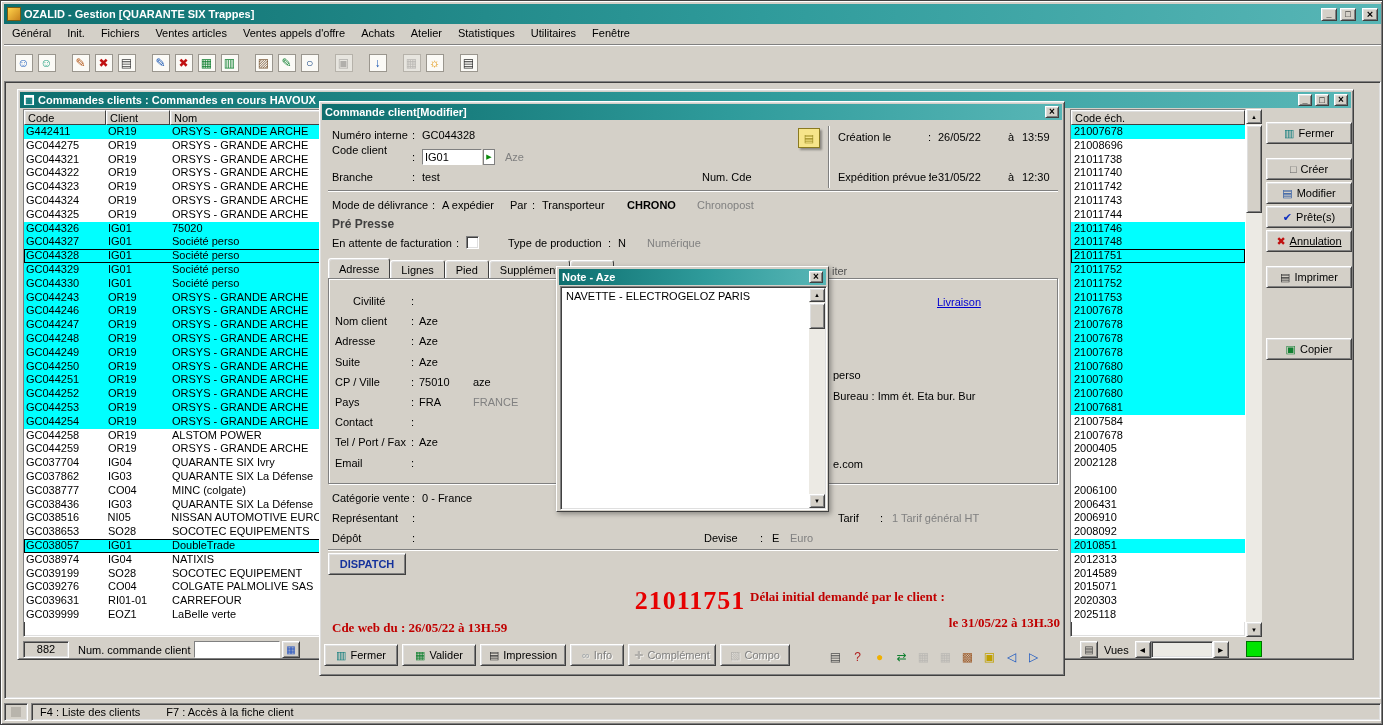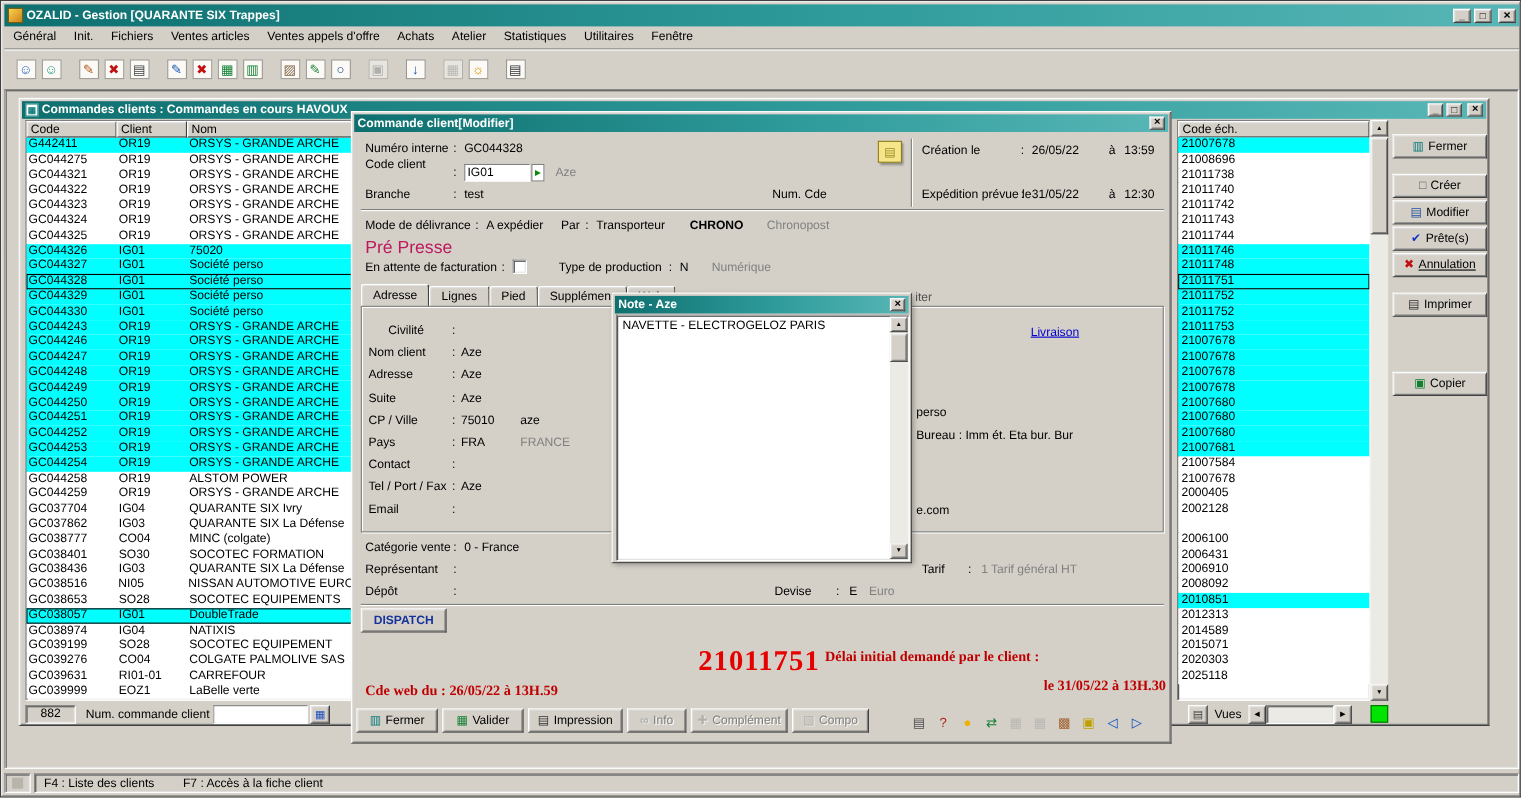--- a/index.html
+++ b/index.html
@@ -270,25 +270,20 @@
             <span style="width:82px;padding-left:2px">GC037862</span>
             <span style="width:64px;padding-left:2px">IG03</span>
             <span class="nowrap" style="flex:1;padding-left:2px">QUARANTE SIX La Défense</span>
           </div>
           <div class="row">
             <span style="width:82px;padding-left:2px">GC038777</span>
             <span style="width:64px;padding-left:2px">CO04</span>
             <span class="nowrap" style="flex:1;padding-left:2px">MINC (colgate)</span>
           </div>
           <div class="row">
-            <span style="width:82px;padding-left:2px">GC038401</span>
-            <span style="width:64px;padding-left:2px">SO30</span>
-            <span class="nowrap" style="flex:1;padding-left:2px">SOCOTEC FORMATION</span>
-          </div>
-          <div class="row">
             <span style="width:82px;padding-left:2px">GC038436</span>
             <span style="width:64px;padding-left:2px">IG03</span>
             <span class="nowrap" style="flex:1;padding-left:2px">QUARANTE SIX La Défense</span>
           </div>
           <div class="row">
             <span style="width:82px;padding-left:2px">GC038516</span>
             <span style="width:64px;padding-left:2px">NI05</span>
             <span class="nowrap" style="flex:1;padding-left:2px">NISSAN AUTOMOTIVE EURO</span>
           </div>
           <div class="row">
@@ -541,21 +536,21 @@
 
     <span class="dtext" style="left:12px;top:97px">Mode de délivrance</span>
     <span class="dtext" style="left:112px;top:97px">:</span>
     <span class="dtext" style="left:122px;top:97px">A expédier</span>
     <span class="dtext" style="left:190px;top:97px">Par</span>
     <span class="dtext" style="left:212px;top:97px">:</span>
     <span class="dtext" style="left:222px;top:97px">Transporteur</span>
     <span class="dtext" style="left:307px;top:97px;font-weight:bold">CHRONO</span>
     <span class="dtext gray" style="left:377px;top:97px">Chronopost</span>
 
-    <span class="dtext" style="left:12px;top:115px;font-weight:normal;font-size:16px;color:#be185d">Pré Presse</span>
+    <span class="dtext" style="left:12px;top:115px;font-weight:bold;font-size:12px;color:#404040">Pré Presse</span>
 
     <span class="dtext" style="left:12px;top:135px">En attente de facturation</span>
     <span class="dtext" style="left:136px;top:135px">:</span>
     <span class="abs s checkbox" style="left:146px;top:134px"></span>
     <span class="dtext" style="left:188px;top:135px">Type de production</span>
     <span class="dtext" style="left:288px;top:135px">:</span>
     <span class="dtext" style="left:298px;top:135px">N</span>
     <span class="dtext gray" style="left:327px;top:135px">Numérique</span>
 
     <div class="abs nowrap" style="left:8px;top:156px;height:21px">

